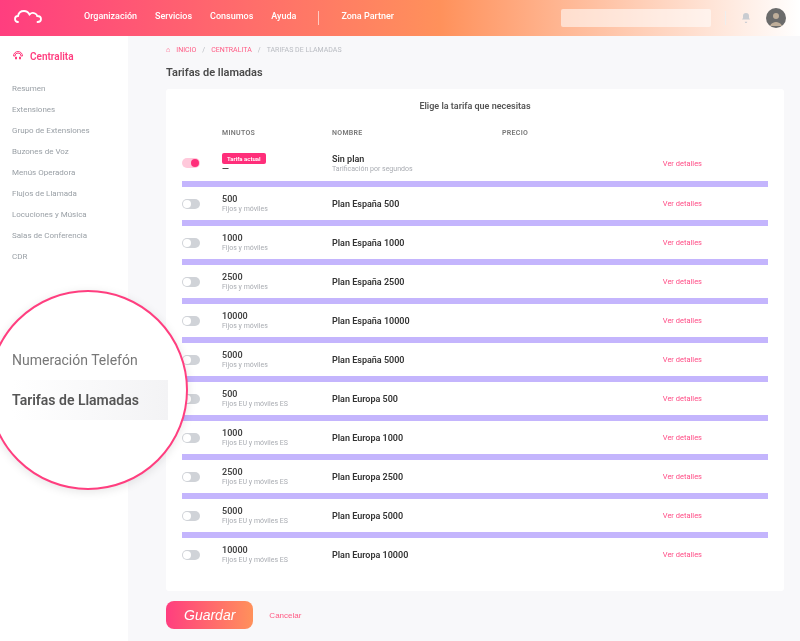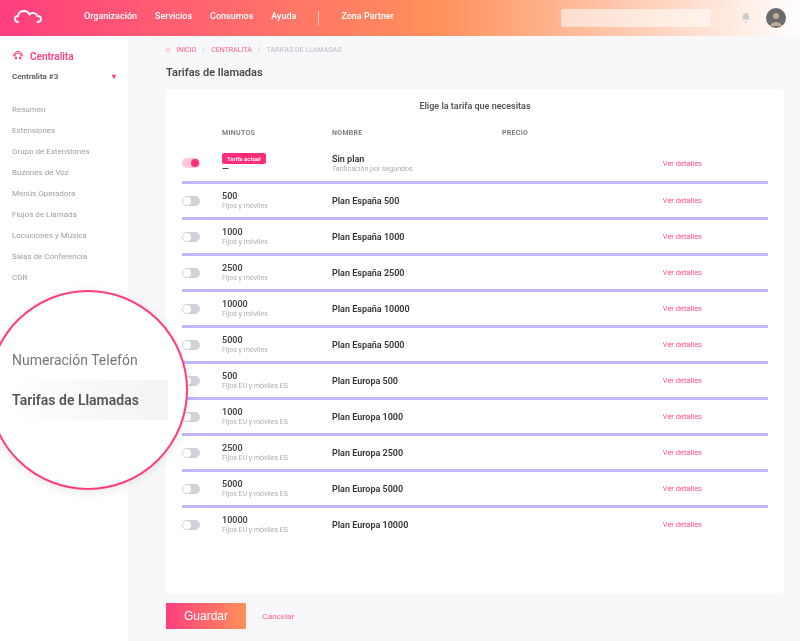--- a/index.html
+++ b/index.html
@@ -29,35 +29,35 @@
 
   .main { flex:1; padding: 8px 16px 12px 14px; display:flex; flex-direction:column; overflow:hidden; }
   .breadcrumb { font-size: 7px; color:#b9bcc2; display:flex; align-items:center; gap:6px; padding: 2px 0 8px;}
   .breadcrumb .home{color:#ff5b84;}
   .breadcrumb .lnk{color:#ff5b84;}
   .page-title { font-size: 11px; font-weight:600; color:#4a4a4a; margin: 4px 0 10px; }
 
   .card { background:#fff; border-radius:3px; flex:1; padding: 12px 16px 6px; overflow-y:auto; }
   .card-head { text-align:center; font-size:9px; font-weight:600; color:#555; margin-bottom: 18px; }
   .tbl-head { display:grid; grid-template-columns: 40px 110px 170px 110px 90px; font-size:7px; color:#777; font-weight:600; letter-spacing:.3px; margin-bottom:8px;}
-  .row { display:grid; grid-template-columns: 40px 110px 170px 110px 90px; align-items:center; padding: 7px 0; border-top:3px solid #c4b5fd; }
+  .row { display:grid; grid-template-columns: 40px 110px 170px 110px 90px; align-items:center; padding: 7px 0; border-top:6px solid #c4b5fd; }
   .row:first-of-type{border-top:none;}
   .toggle { width:18px; height:10px; border-radius:5px; background:#d0d3d8; position:relative; cursor:pointer;}
   .toggle::after{content:""; position:absolute; width:8px; height:8px; border-radius:50%; background:#fff; top:1px; left:1px;}
   .toggle.on{background:#ffc9db;}
   .toggle.on::after{left:9px; background:#ff2e7a;}
   .min-num{font-size:9px; font-weight:600; color:#444;}
   .min-sub{font-size:7px; color:#a9acb2; margin-top:1px;}
   .badge{display:inline-block; background:#ff2e7a; color:#fff; font-size:6px; padding:2px 5px; border-radius:2px; font-weight:600;}
   .plan-name{font-size:9px; font-weight:600; color:#333;}
   .plan-sub{font-size:7px; color:#a9acb2; margin-top:1px;}
   .detail{font-size:7.5px; color:#ff4d86; text-align:right; cursor:pointer;}
 
   .actions{display:flex; gap:16px; align-items:center; margin-top:10px;}
-  .btn-save{background:linear-gradient(90deg,#ff3e7f,#ff915b); color:#fff; font-size:12px; padding:6px 18px; border:none; border-radius:0; cursor:pointer;}
+  .btn-save{background:linear-gradient(90deg,#ff3e7f,#ff915b); color:#fff; font-size:14px; padding:6px 18px; border:none; border-radius:8px; cursor:pointer;font-style:italic;}
   .btn-cancel{color:#ff5b84; font-size:8px; background:none; border:none; cursor:pointer;}
 
   
   .lens { position:absolute; left:-12px; top:290px; width:200px; height:200px; border:2px solid #ff3e7f; border-radius:50%; background:#fff; overflow:hidden; box-shadow:0 2px 10px rgba(0,0,0,.1);}
   .lens-in { padding: 48px 18px 0 22px; }
   .lens-row { font-size:14px; color:#777; padding:12px 0; }
   .lens-row.active{ font-weight:600; color:#555; background:linear-gradient(90deg,#fff,#f3f3f5);}
 </style>
 </head>
 <body>
@@ -95,24 +95,20 @@
 </div>
 
 <div class="wrap">
   <aside class="sidebar">
     <div class="sb-title">
       <svg width="12" height="12" viewBox="0 0 24 24">
           <path fill="none" stroke="#ff3e7f" stroke-width="2" d="M12 3a9 9 0 019 9h-3a6 6 0 10-12 0H3a9 9 0 019-9zM7 14h2v4H7zm8 0h2v4h-2z"></path>
         </svg>
       <span>Centralita</span>
     </div>
-    <div class="sb-sel">
-      <span>Centralita #3</span>
-      <span class="car">▾</span>
-    </div>
     <div class="sb-items" id="sbItems">
         <div class="sb-item">Resumen</div>
         <div class="sb-item">Extensiones</div>
         <div class="sb-item">Grupo de Extensiones</div>
         <div class="sb-item">Buzones de Voz</div>
         <div class="sb-item">Menús Operadora</div>
         <div class="sb-item">Flujos de Llamada</div>
         <div class="sb-item">Locuciones y Música</div>
         <div class="sb-item">Salas de Conferencia</div>
         <div class="sb-item">CDR</div>

